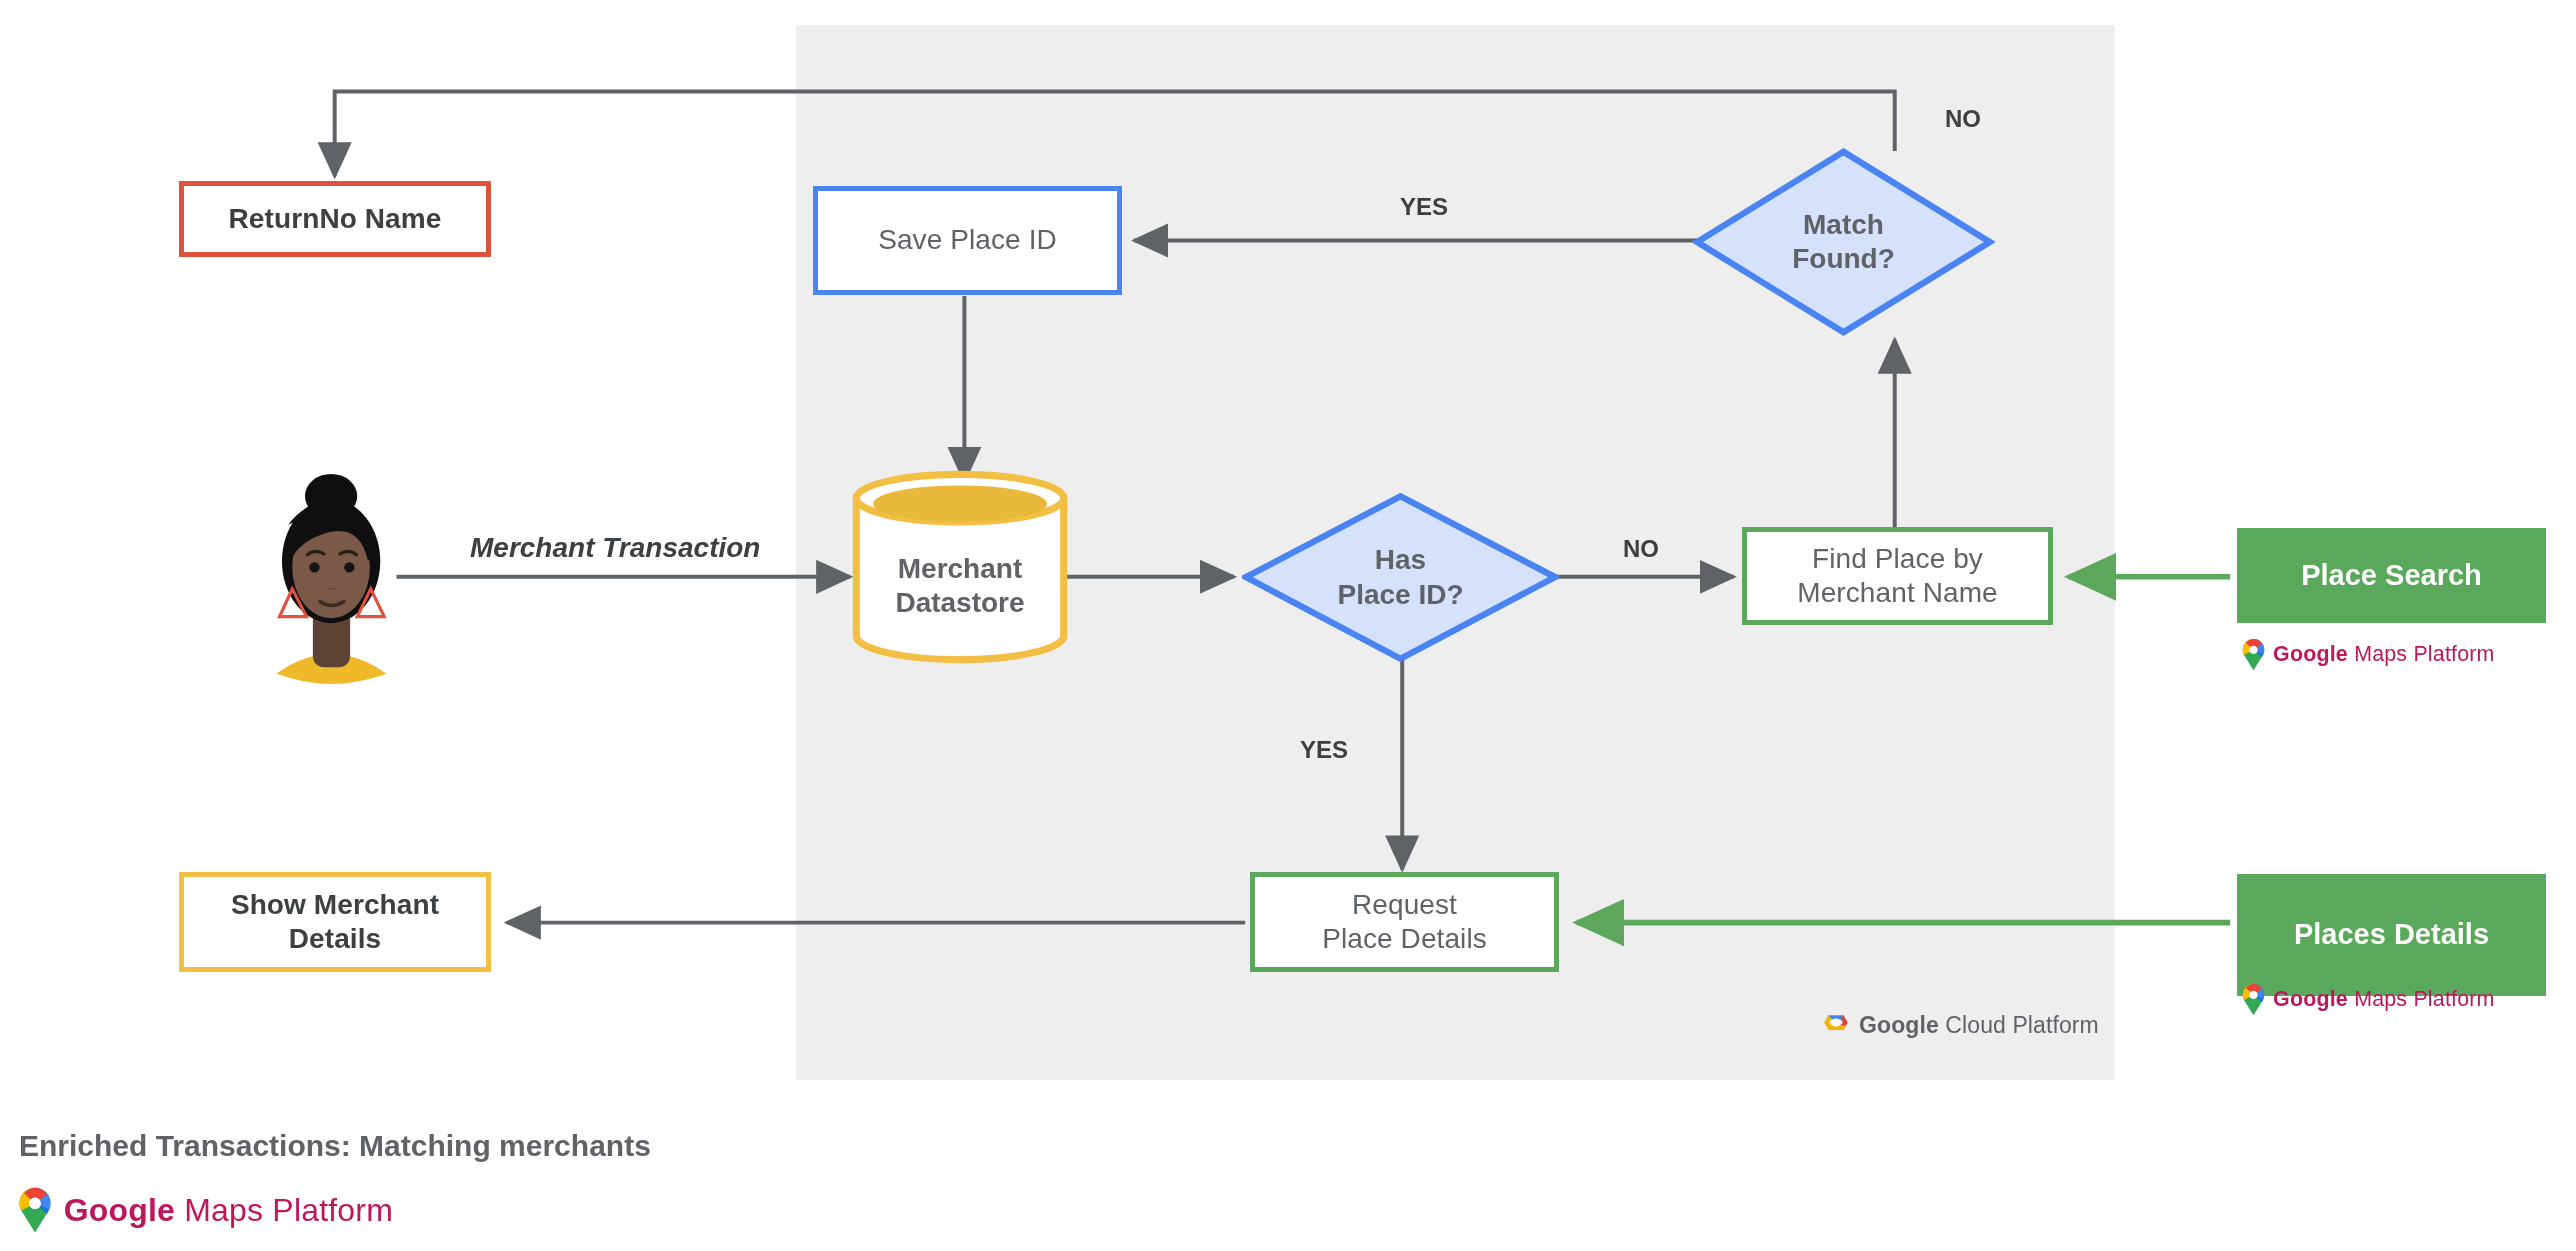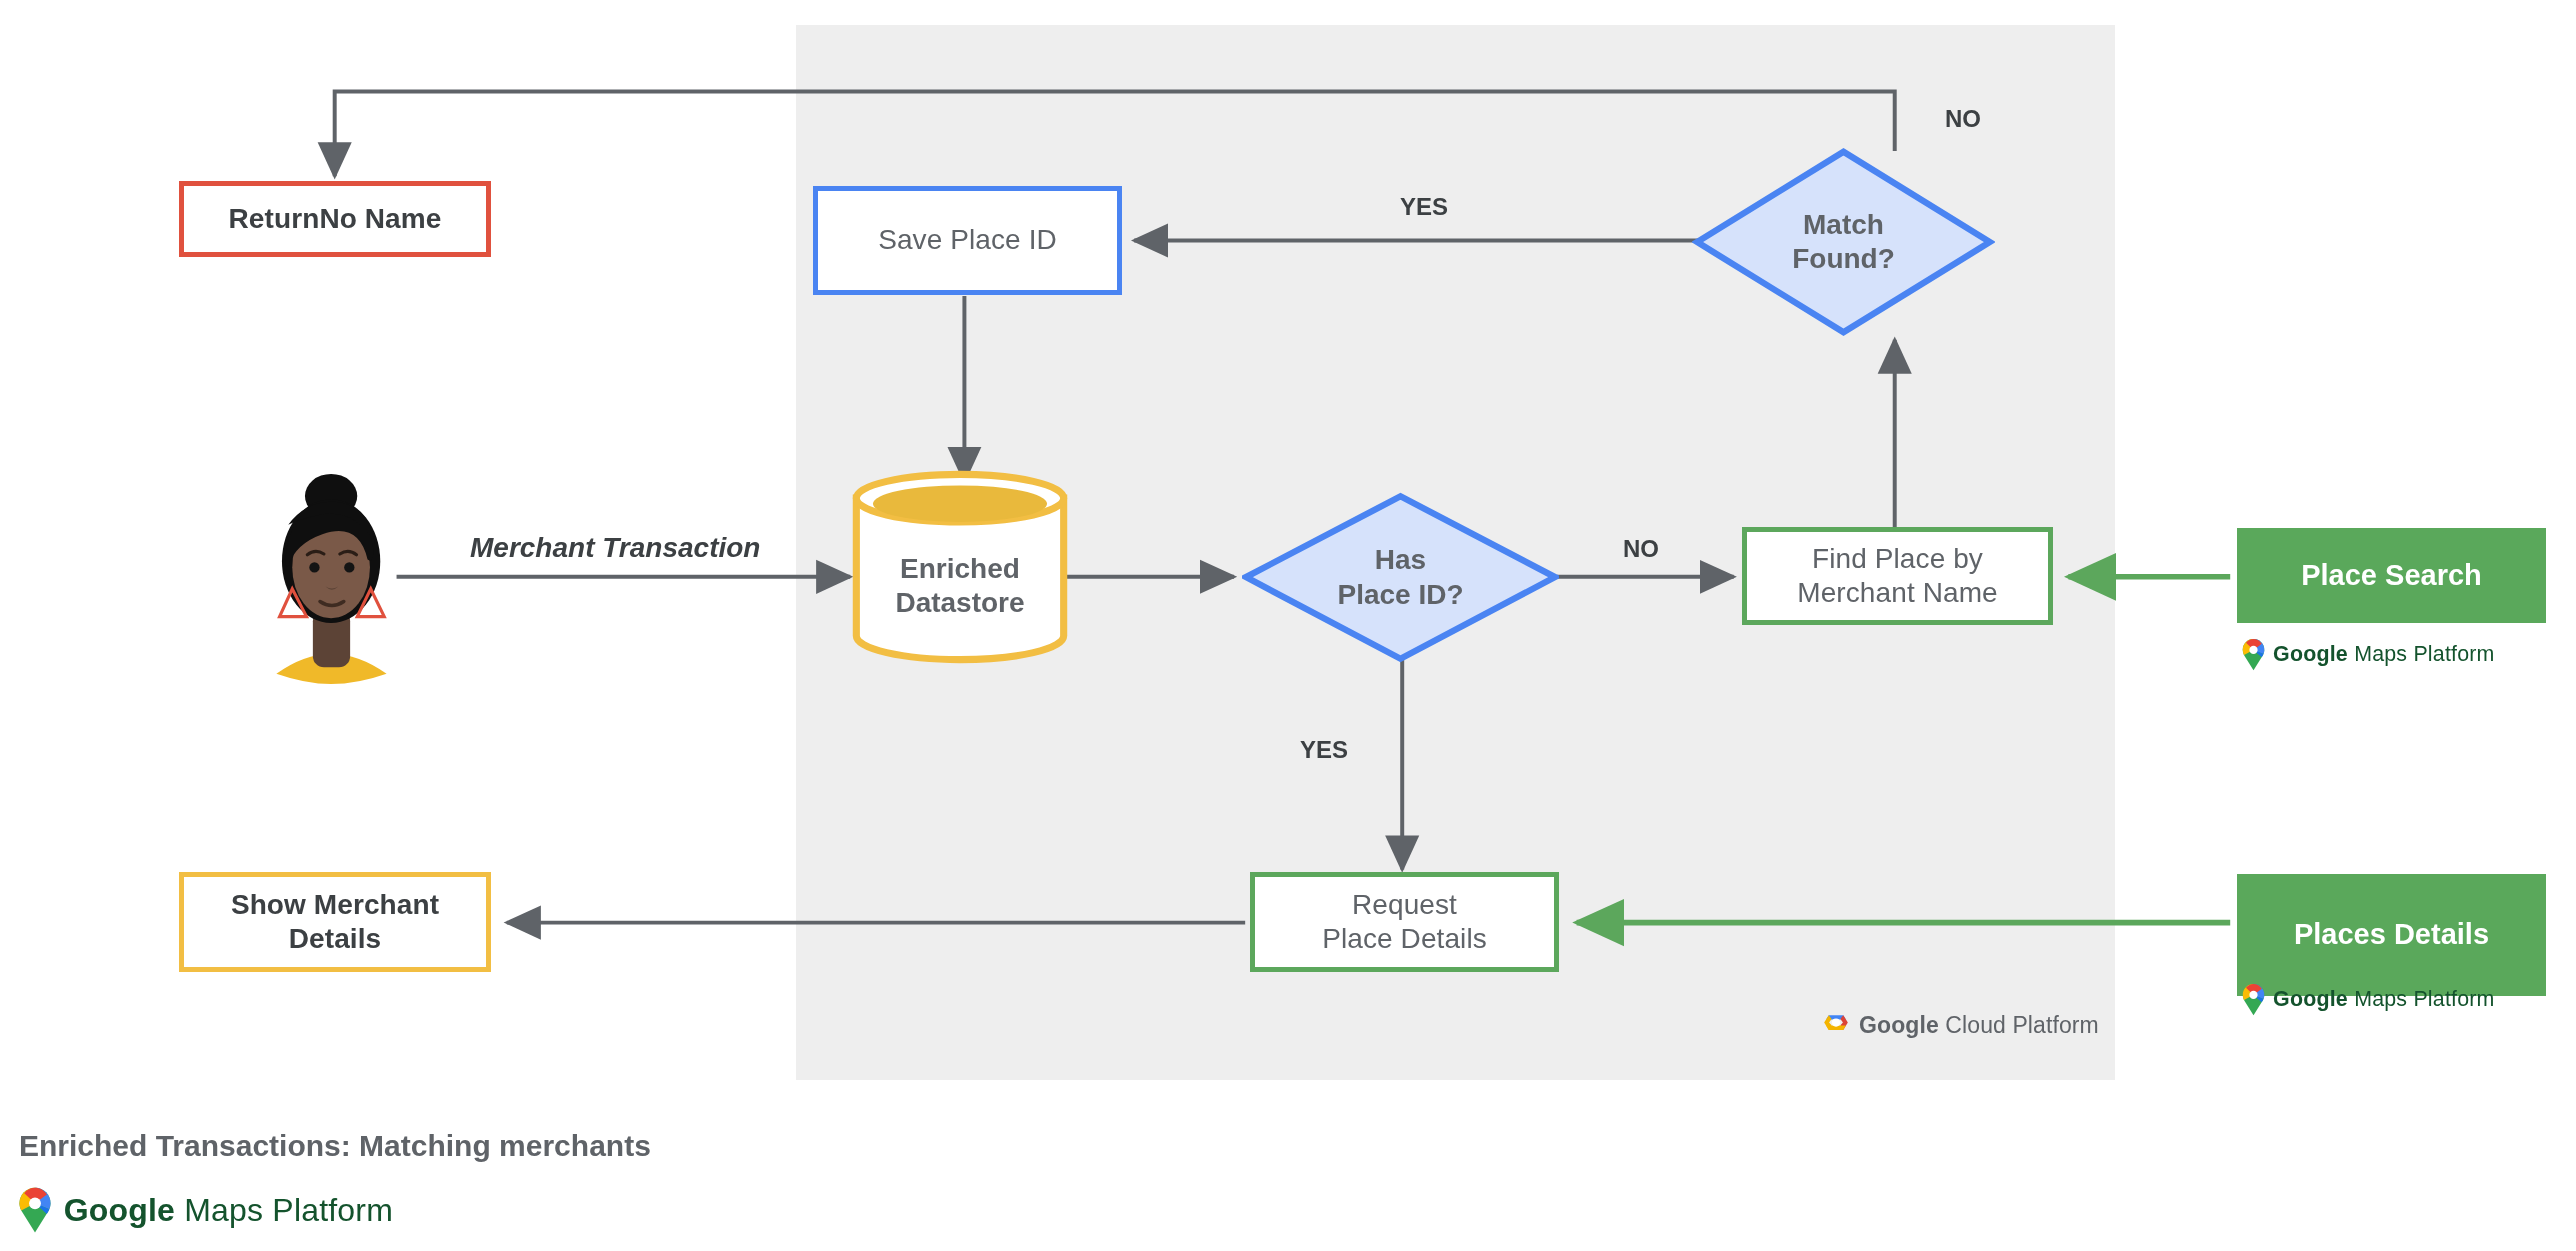--- a/index.html
+++ b/index.html
@@ -71,21 +71,21 @@
     font-size: 30px;
     white-space: nowrap;
   }
   .logo-row {
     position: absolute;
     display: flex;
     align-items: center;
     white-space: nowrap;
   }
   .logo-text {
-    color: #14532d;
+    color: #be185d;
     font-size: 21.4px;
     margin-left: 7.1px;
     letter-spacing: 0.2px;
   }
   .logo-text b { font-weight: bold; }
   .logo-text-lg {
     font-size: 32px;
     margin-left: 10.3px;
   }
   .gcp-text {
@@ -182,21 +182,21 @@
   </div>
 
   <div class="diamond-wrap" style="left:850px; top:468px; width:220px; height:198px;">
     <svg width="220" height="198" viewBox="0 0 278 250">
       <path d="M8,38 L8,212 A131,30 0 0 0 270,212 L270,38 Z" fill="#ffffff" stroke="#F2BE43" stroke-width="9"></path>
       <ellipse cx="139" cy="38" rx="131" ry="30" fill="#ffffff" stroke="#F2BE43" stroke-width="9"></ellipse>
       <ellipse cx="139" cy="45" rx="110" ry="23" fill="#E9B93C" stroke="none"></ellipse>
     </svg>
     <div class="diamond-label" style="color:#5F6368; padding-top:19px;">
       <div>
-        <div>Enriched</div>
+        <div>Merchant</div>
         <div>Datastore</div>
       </div>
     </div>
   </div>
 
   <div class="diamond-wrap" style="left:1242px; top:492px; width:317px; height:171px;">
     <svg width="317" height="171" viewBox="0 0 400 215">
       <polygon points="200,5 395,107 200,210 5,107" fill="#D6E2FB" stroke="#4A84F2" stroke-width="8"></polygon>
     </svg>
     <div class="diamond-label">

